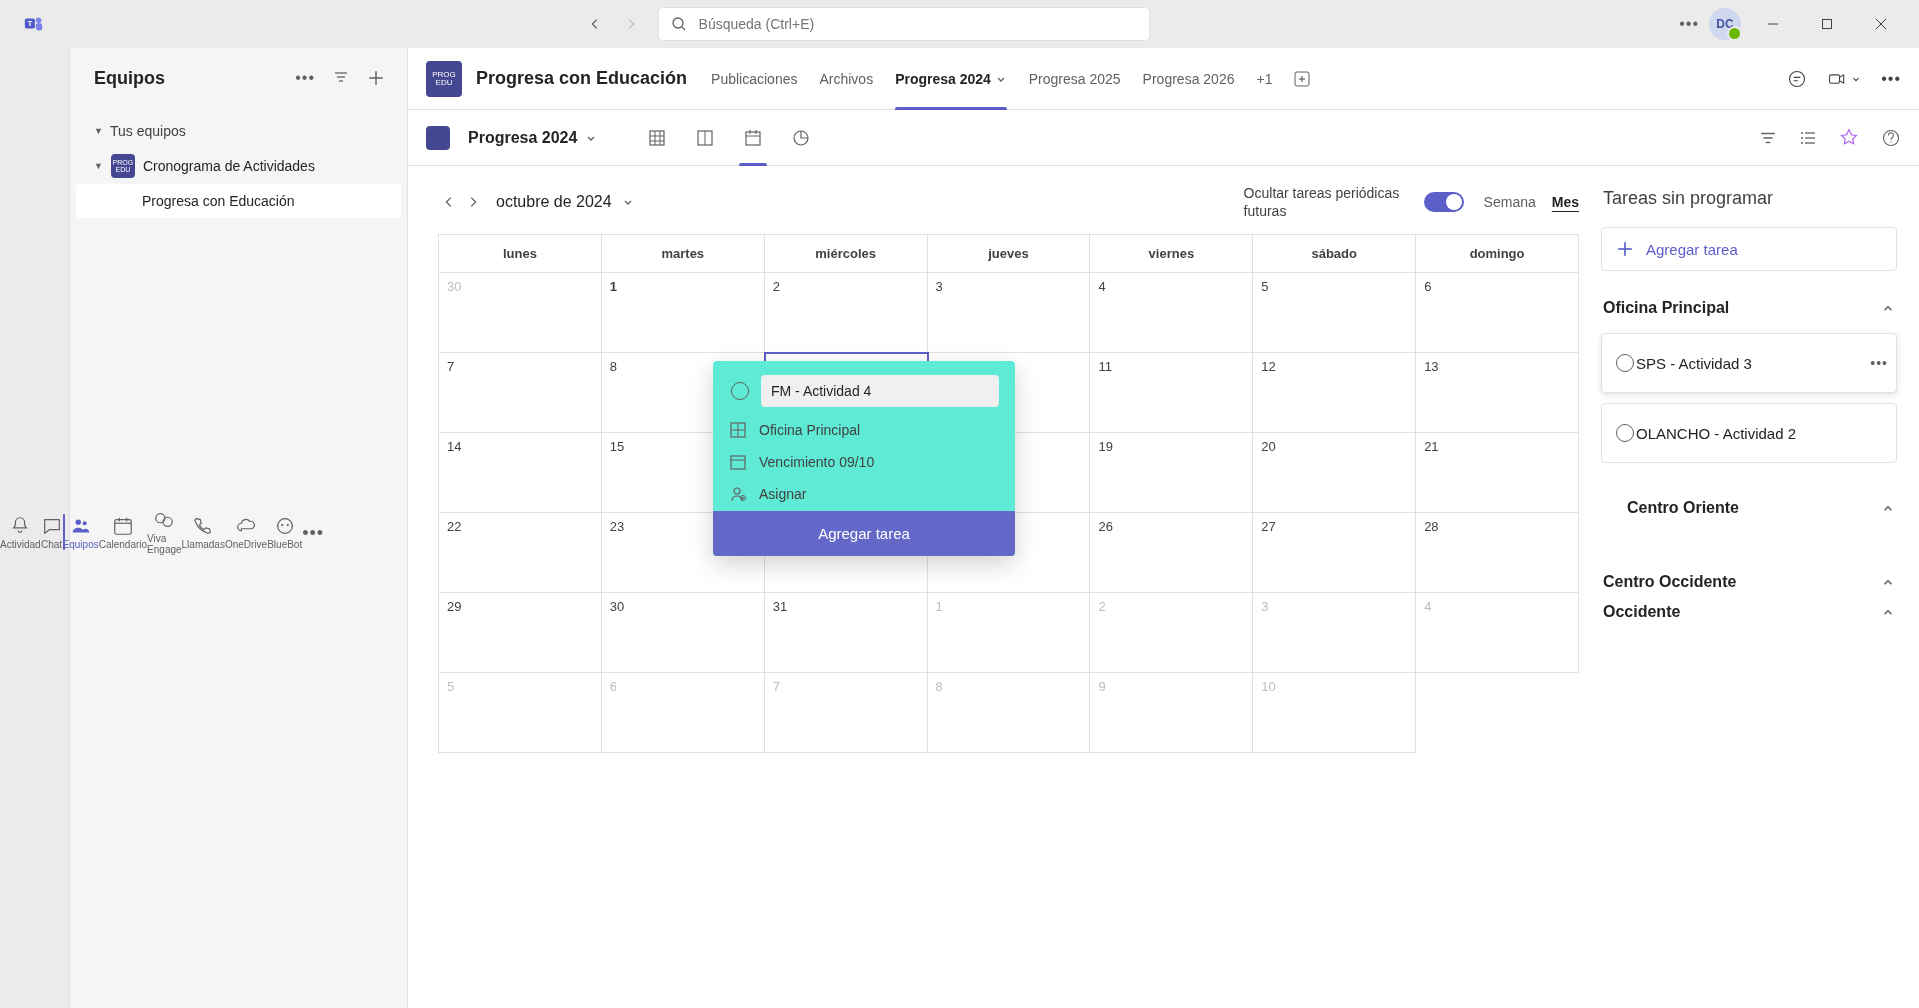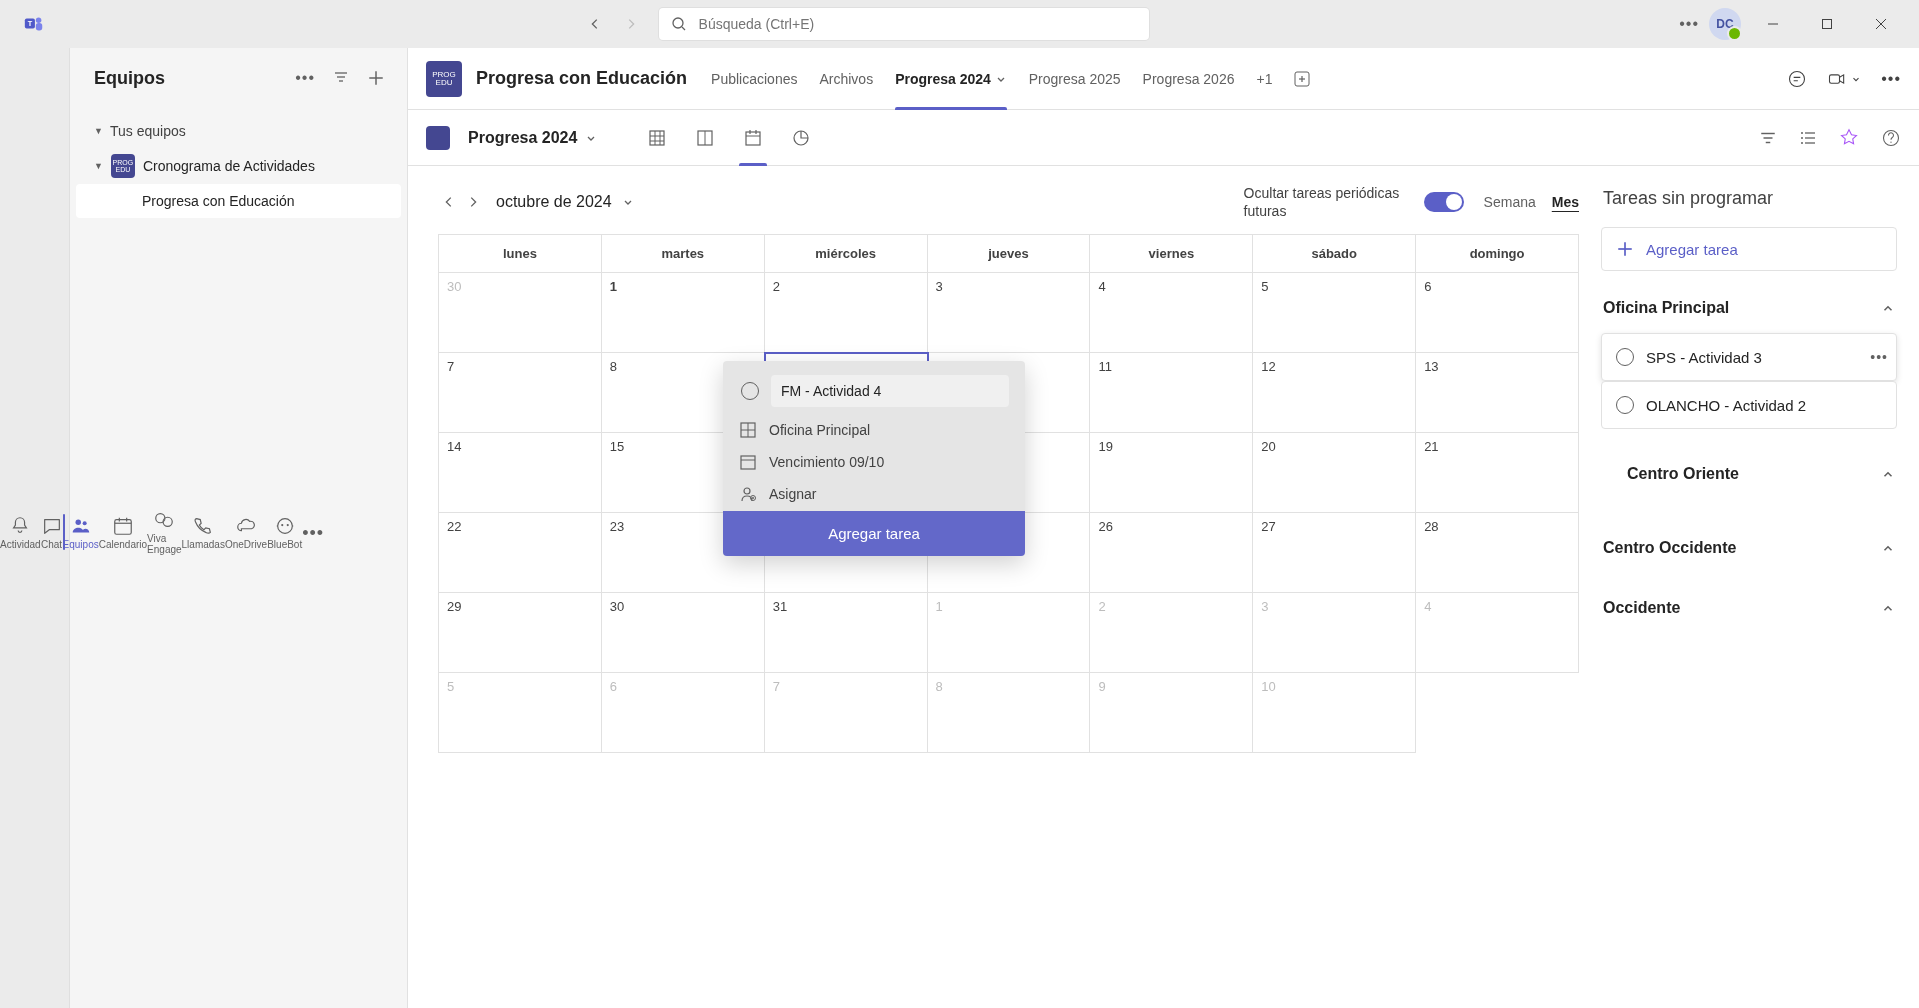--- a/index.html
+++ b/index.html
@@ -75,32 +75,32 @@
 .cal-grid { display: grid; grid-template-columns: repeat(7, 1fr); border-top: 1px solid #e1e1e1; border-left: 1px solid #e1e1e1; position: relative;}
 .day-hdr { height: 38px; display: flex; align-items: center; justify-content: center; font-size: 13px; font-weight: 600; color: #424242; border-right: 1px solid #e1e1e1; border-bottom: 1px solid #e1e1e1;}
 .day-hdr:first-child{ border-left:none;}
 .day-cell { height: 80px; border-right: 1px solid #e1e1e1; border-bottom: 1px solid #e1e1e1; padding: 6px 8px; position: relative; font-size: 13px; color: #424242; }
 .day-cell.faded { color: #bdbdbd; }
 .day-cell.today { outline: 2px solid #5b5fc7; outline-offset: -1px; }
 .day-cell.firstday { font-weight:700;}
 .day-cell .plus-hover { position: absolute; top: 4px; right: 6px; color: #bdbdbd; font-size: 18px; }
 .event-pill { position: absolute; left: 4px; bottom: 26px; background: #616161; color: #fff; font-size: 12px; padding: 4px 8px; border-radius: 2px; max-width: calc(100% - 8px); overflow: hidden; white-space: nowrap; }
 
-.task-popup { position: absolute; top: 126px; left: 284px; width: 302px; background: #e5e5e5; border-radius: 4px; box-shadow: 0 8px 24px rgba(0,0,0,0.18); z-index: 10; }
+.task-popup { position: absolute; top: 126px; left: 274px; width: 302px; background: #5eead4; border-radius: 4px; box-shadow: 0 8px 24px rgba(0,0,0,0.18); z-index: 10; }
 .task-popup-body { padding: 14px 16px 8px; display: flex; flex-direction: column; gap: 14px; }
 .pop-row { display: flex; align-items: center; gap: 12px; color: #424242; font-size: 14px; }
 .pop-row .circle { width: 18px; height: 18px; border: 1.5px solid #616161; border-radius: 50%; flex-shrink:0; margin-left:2px;}
 .pop-input { flex: 1; background: #f0f0f0; border-radius: 4px; padding: 8px 10px; font-size: 14px; color: #242424; }
 .pop-btn { background: #6368c9; color: #fff; text-align: center; padding: 14px; font-size: 15px; border-radius: 0 0 4px 4px; cursor: pointer; }
 
 .side-panel { width: 296px; display: flex; flex-direction: column; gap: 14px; }
 .side-title { font-size: 18px; color: #424242; padding: 4px 2px; }
 .add-task-btn { border: 1px solid #e1e1e1; border-radius: 4px; padding: 12px 14px; display: flex; align-items: center; gap: 12px; color: #5b5fc7; font-size: 15px; cursor: pointer; background:#fff;}
 .bucket-hdr { display: flex; align-items: center; justify-content: space-between; font-size: 16px; font-weight: 600; color: #242424; padding: 6px 2px; cursor:pointer;}
-.task-card { border: 1px solid #e1e1e1; border-radius: 4px; padding: 14px 14px; display: flex; align-items: center; gap: 12px; font-size: 15px; color: #242424; background:#fff; position:relative;}
+.task-card { border: 1px solid #e1e1e1; border-radius: 4px; padding: 20px 14px; display: flex; align-items: center; gap: 2px; font-size: 15px; color: #242424; background:#fff; position:relative;}
 .task-card.selected { box-shadow: 0 2px 6px rgba(0,0,0,0.12); }
 .task-card .more { position:absolute; right:8px; color:#616161; font-size:14px; letter-spacing:1px;}
 .task-circle { width: 18px; height: 18px; border: 1.5px solid #616161; border-radius: 50%; flex-shrink: 0; }
 
 .icon { display: inline-flex; align-items: center; justify-content: center; }
 svg { display: block; }
 </style>
 </head>
 <body>
 
@@ -551,41 +551,41 @@
                 <svg width="14" height="14" viewBox="0 0 12 12">
                   <path d="M3 8l3-3 3 3" stroke="#616161" stroke-width="1.3" fill="none"></path>
                 </svg>
               </span>
             </div>
             <div class="task-card selected" style="margin-top: 10px;">
               <div class="task-circle"></div>
               <span>SPS - Actividad 3</span>
               <span class="more">•••</span>
             </div>
-            <div class="task-card" style="">
+            <div class="task-card" style="margin-top: 10px;">
               <div class="task-circle"></div>
               <span>OLANCHO - Actividad 2</span>
             </div>
             <div class="bucket-hdr" style="margin-top: 30px; margin-left: 24px;">
               <span>Centro Oriente</span>
               <span>
                 <svg width="14" height="14" viewBox="0 0 12 12">
                   <path d="M3 8l3-3 3 3" stroke="#616161" stroke-width="1.3" fill="none"></path>
                 </svg>
               </span>
             </div>
             <div class="bucket-hdr" style="margin-top: 44px;">
               <span>Centro Occidente</span>
               <span>
                 <svg width="14" height="14" viewBox="0 0 12 12">
                   <path d="M3 8l3-3 3 3" stroke="#616161" stroke-width="1.3" fill="none"></path>
                 </svg>
               </span>
             </div>
-            <div class="bucket-hdr" style="margin-top: 30px;">
+            <div class="bucket-hdr" style="">
               <span>Occidente</span>
               <span>
                 <svg width="14" height="14" viewBox="0 0 12 12">
                   <path d="M3 8l3-3 3 3" stroke="#616161" stroke-width="1.3" fill="none"></path>
                 </svg>
               </span>
             </div>
           </div>
       </div>
     </div>

